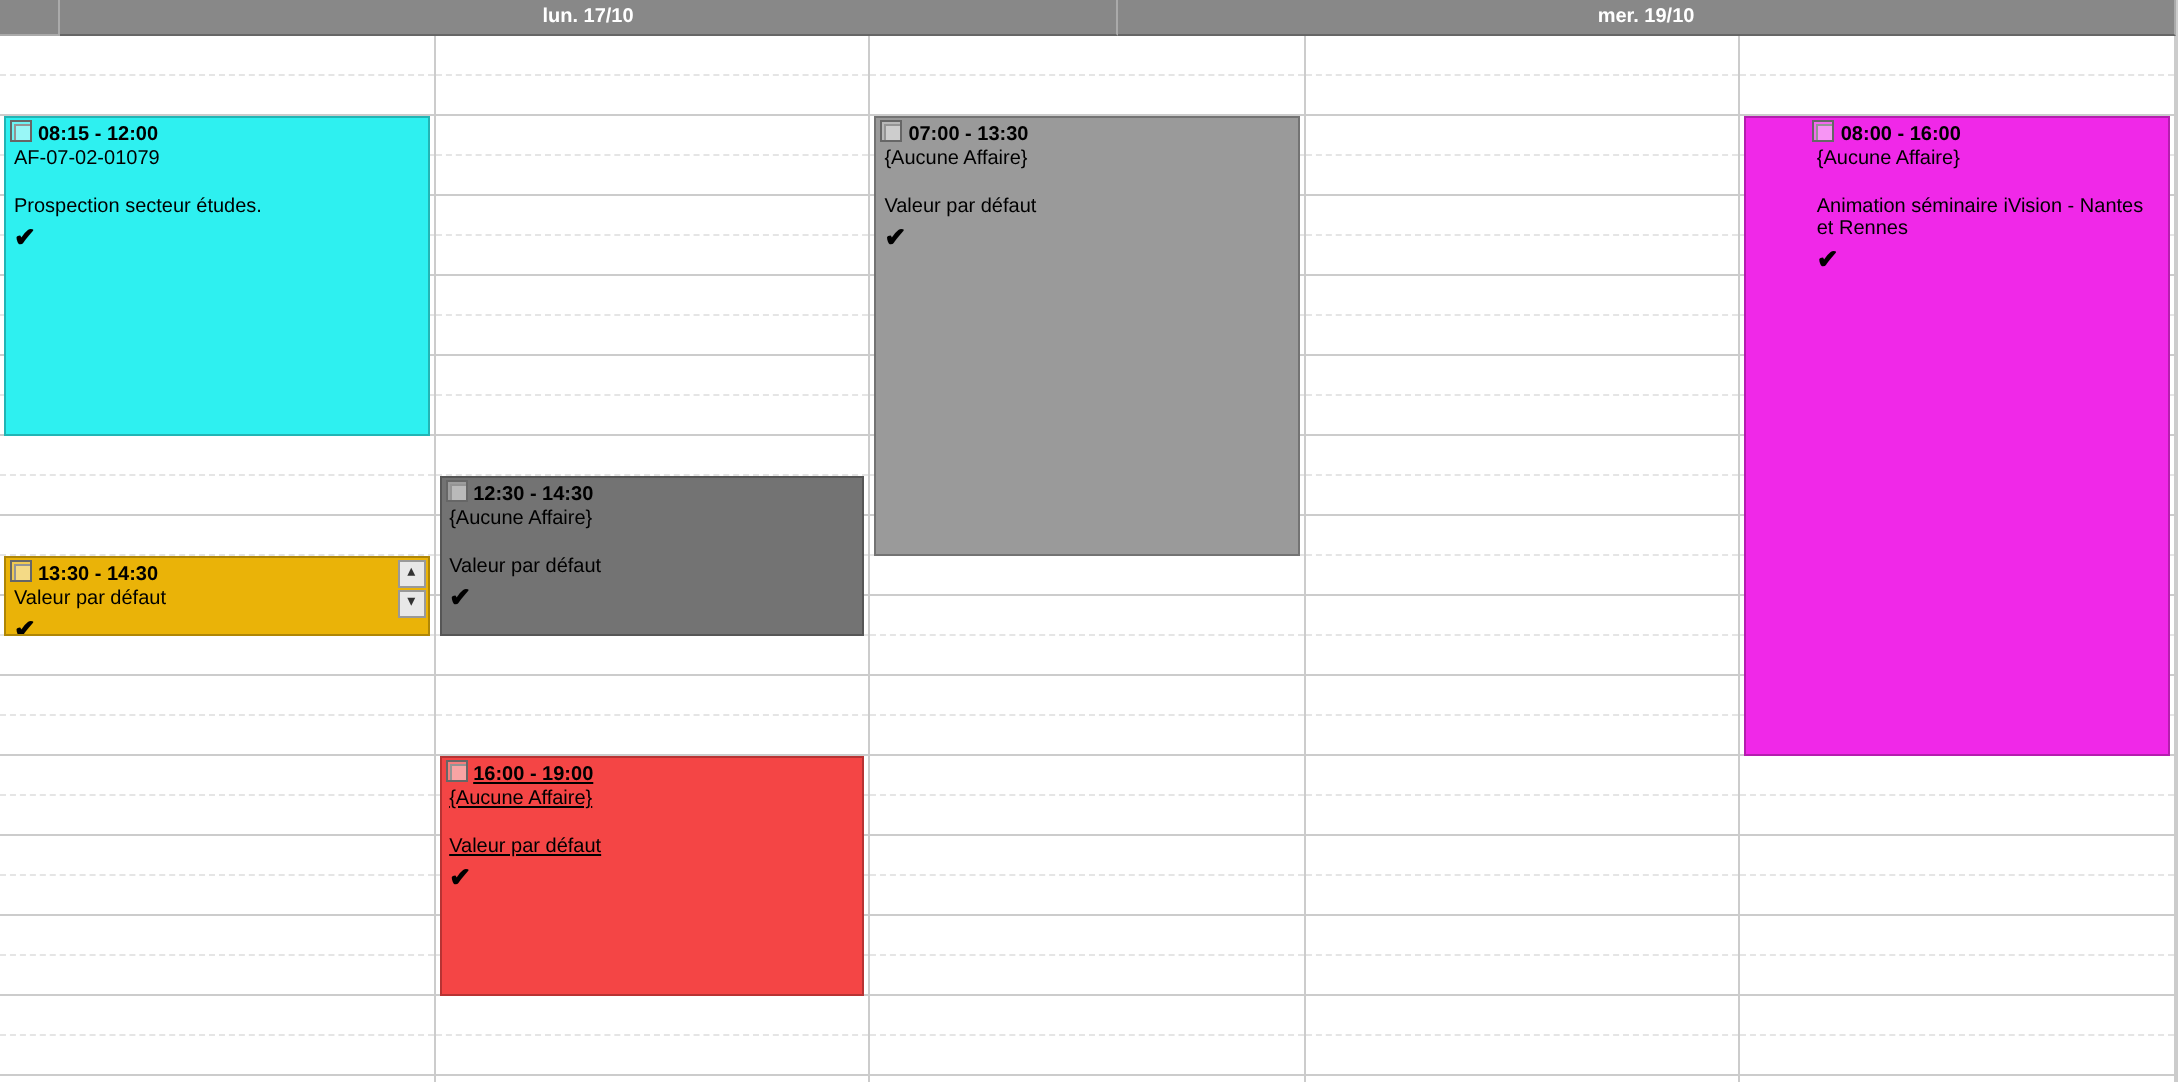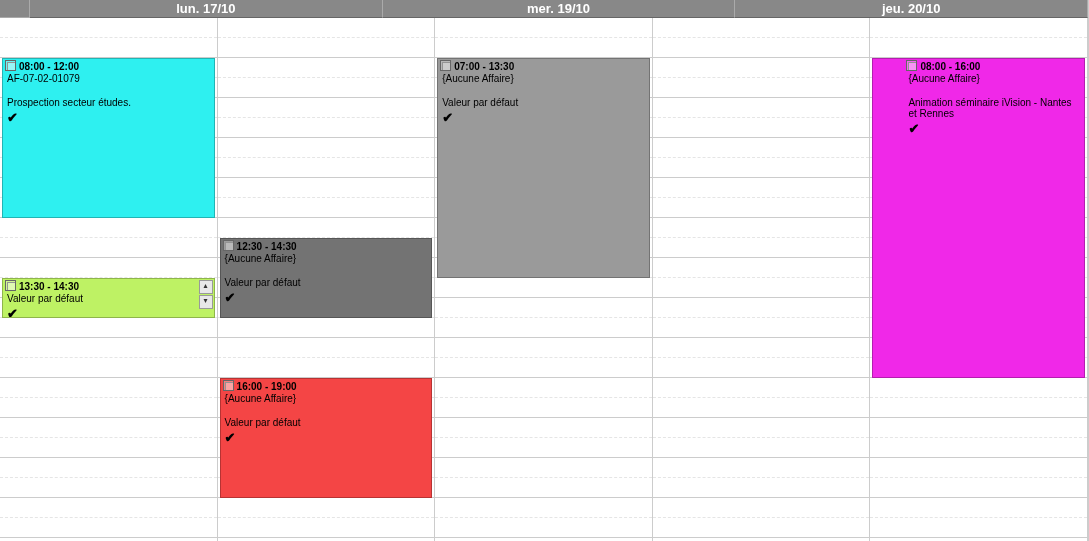--- a/index.html
+++ b/index.html
@@ -29,21 +29,21 @@
   }
   .day-header {
     flex: 1;
     background: #888;
     color: #fff;
     font-weight: bold;
     text-align: center;
     line-height: 18px;
     border-right: 1px solid #aaa;
     border-bottom: 1px solid #666;
-    font-size: 13px;
+    font-size: 10px;
   }
   .body-row {
     display: flex;
     position: relative;
     height: 523px;
   }
   .time-gutter {
     width: 30px;
     position: relative;
     border-right: 1px solid #ccc;
@@ -135,21 +135,20 @@
 </style>
 </head>
 <body>
 
 <div class="calendar">
 
   <div class="header-row">
     <div class="time-col-header"></div>
     <div class="day-header">lun. 17/10</div>
     <div class="day-header">mer. 19/10</div>
-    <div class="day-header">jeu. 20/10</div>
   </div>
 
   <div class="body-row">
 
 
     <div class="days-area">
 
       <div class="day-col" id="day-0">
           <div class="slot"></div>
           <div class="slot full"></div>
@@ -170,22 +169,22 @@
           <div class="slot"></div>
           <div class="slot full"></div>
           <div class="slot"></div>
           <div class="slot full"></div>
           <div class="slot"></div>
           <div class="slot full"></div>
           <div class="slot"></div>
           <div class="slot full"></div>
           <div class="slot"></div>
           <div class="slot full"></div>
-          <div class="event" style="top: 40px; height: 160px; background: rgb(46, 240, 240);"><div><span class="popup-icon"></span><span class="time">08:00 - 12:00</span></div><div class="line1">AF-07-02-01079</div><div class="line2">Prospection secteur études.</div><div class="check">✔</div></div>
-          <div class="event" style="top: 260px; height: 40px; background: #bef264;"><div><span class="popup-icon"></span><span class="time">13:30 - 14:30</span></div><div class="line1">Valeur par défaut</div><div class="check">✔</div><div class="scroll-btn up">▴</div><div class="scroll-btn down">▾</div></div>
+          <div class="event" style="top: 40px; height: 160px; background: rgb(46, 240, 240);"><div><span class="popup-icon"></span><span class="time">08:15 - 12:00</span></div><div class="line1">AF-07-02-01079</div><div class="line2">Prospection secteur études.</div><div class="check">✔</div></div>
+          <div class="event" style="top: 260px; height: 40px; background: #eab308;"><div><span class="popup-icon"></span><span class="time">13:30 - 14:30</span></div><div class="line1">Valeur par défaut</div><div class="check">✔</div><div class="scroll-btn up">▴</div><div class="scroll-btn down">▾</div></div>
         </div>
 
       <div class="day-col" id="day-1">
           <div class="slot"></div>
           <div class="slot full"></div>
           <div class="slot"></div>
           <div class="slot full"></div>
           <div class="slot"></div>
           <div class="slot full"></div>
           <div class="slot"></div>
@@ -202,21 +201,21 @@
           <div class="slot full"></div>
           <div class="slot"></div>
           <div class="slot full"></div>
           <div class="slot"></div>
           <div class="slot full"></div>
           <div class="slot"></div>
           <div class="slot full"></div>
           <div class="slot"></div>
           <div class="slot full"></div>
           <div class="event" style="top: 220px; height: 80px; background: #737373;"><div><span class="popup-icon"></span><span class="time">12:30 - 14:30</span></div><div class="line1">{Aucune Affaire}</div><div class="line2">Valeur par défaut</div><div class="check">✔</div></div>
-          <div class="event" style="top: 360px; height: 120px; background: rgb(244, 69, 69);"><div><span class="popup-icon"></span><span class="time">16:00 - 19:00</span></div><div class="line1">{Aucune Affaire}</div><div class="line2">Valeur par défaut</div><div class="check">✔</div></div>
+          <div class="event" style="top: 360px; height: 120px; background: rgb(244, 69, 69); text-decoration: underline;"><div><span class="popup-icon"></span><span class="time">16:00 - 19:00</span></div><div class="line1">{Aucune Affaire}</div><div class="line2">Valeur par défaut</div><div class="check">✔</div></div>
         </div>
 
       <div class="day-col" id="day-2">
           <div class="slot"></div>
           <div class="slot full"></div>
           <div class="slot"></div>
           <div class="slot full"></div>
           <div class="slot"></div>
           <div class="slot full"></div>
           <div class="slot"></div>

